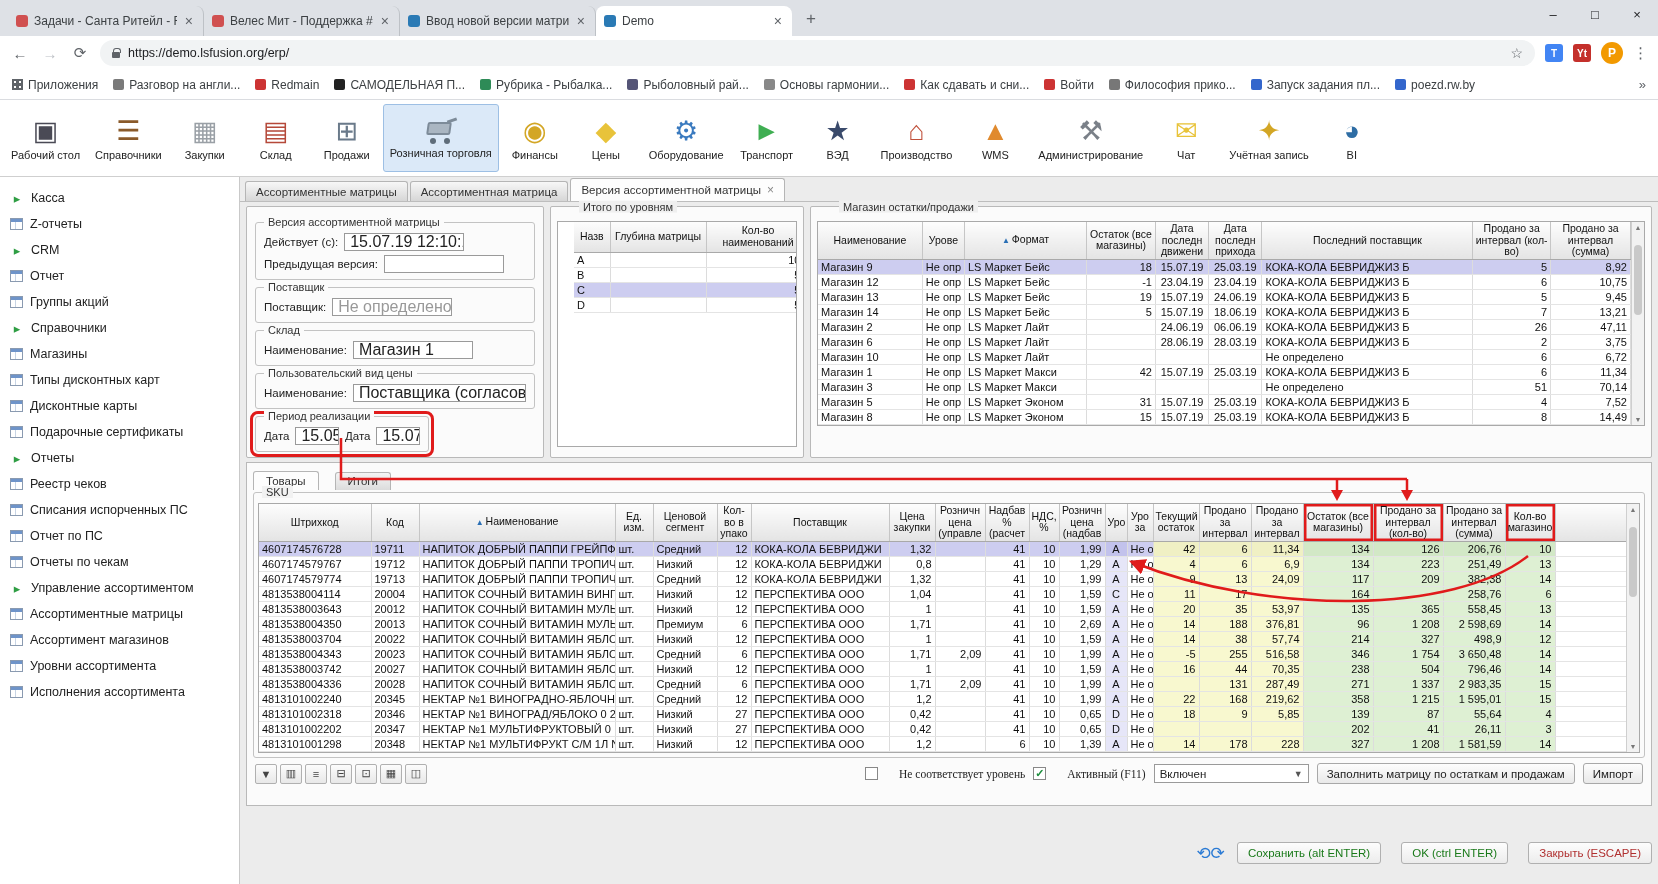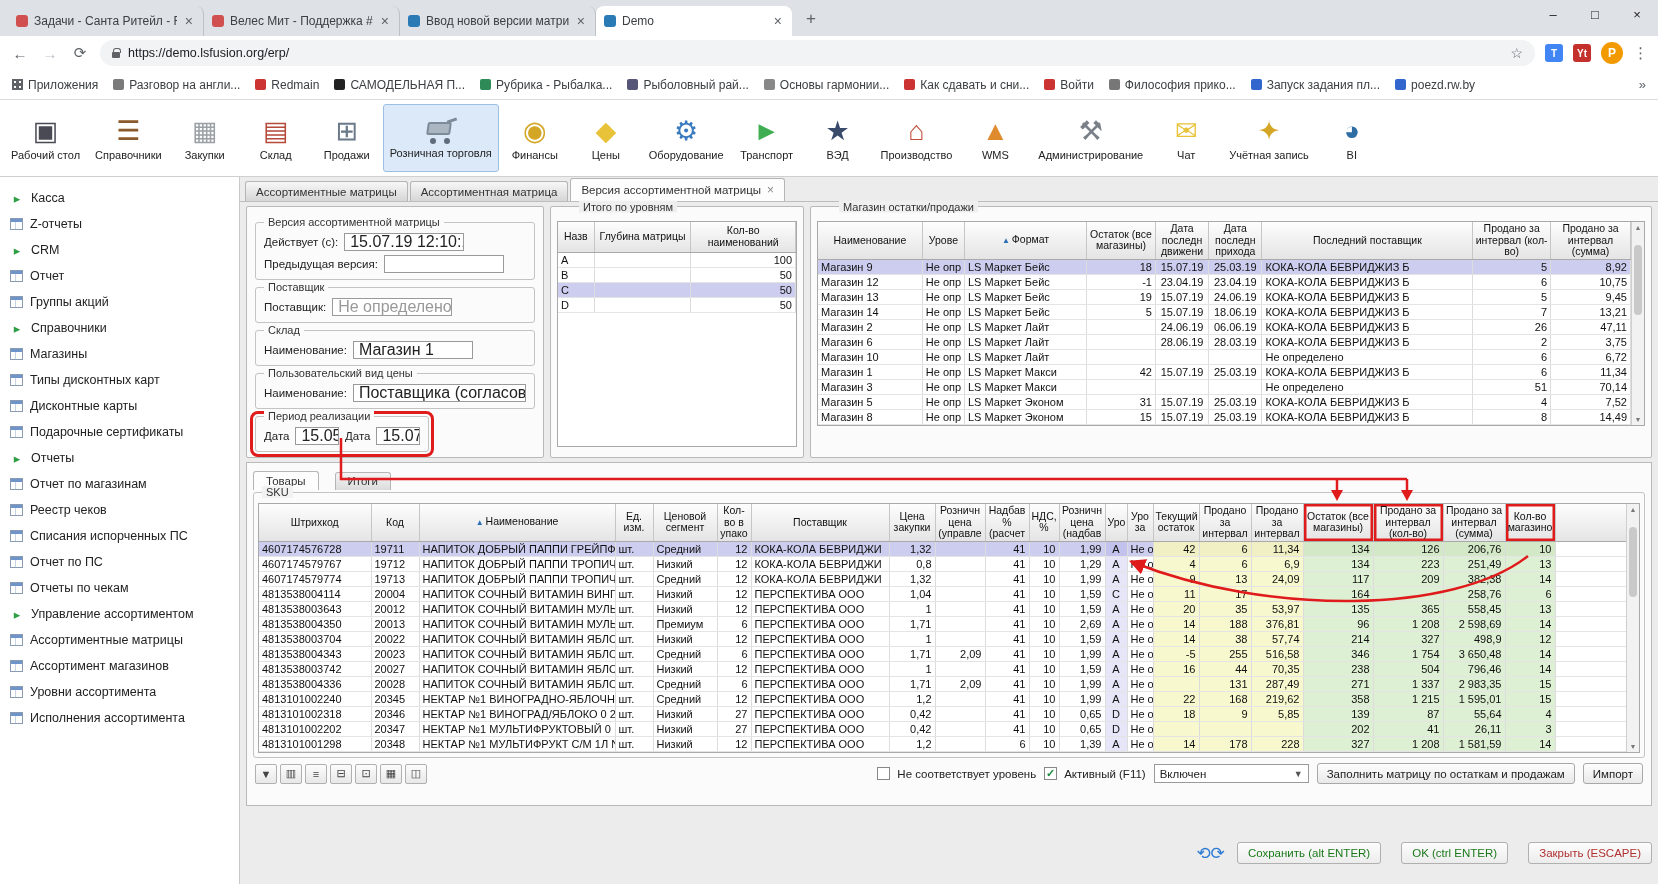--- a/index.html
+++ b/index.html
@@ -88,41 +88,41 @@
   .grid td { border-right:1px solid #dcdcdc; border-bottom:1px solid #e4e4e4; font-size:11px; padding:0 3px; height:15px; white-space:nowrap; overflow:hidden; color:#111; background:#fff; }
   .grid tr.sel td { background:#cdcdf0; }
   .grid td.r { text-align:right; } .grid td.c { text-align:center; }
   .grid td.c-lav { background:#e6e6f8; } .grid tr.sel td.c-lav { background:#c2c2ec; }
   .grid td.c-yel { background:#f8f8cf; } .grid tr.sel td.c-yel { background:#f0f0c4; }
   .grid td.c-grn { background:#def0d3; } .grid tr.sel td.c-grn { background:#d2e8c6; }
   .grid td.fill, .grid tr.sel td.fill { background:#fff; border-right:none; }
   .grid th.fillth { border-right:none; }
   .grid th.redbox { box-shadow:inset 0 0 0 2.5px #e01b1b; }
   .stores-wrap .grid th { height:30px; }
-  .levels-wrap { height:226px; }
+  .levels-wrap { height:226px;padding-left:16px; }
   .levels-wrap .grid th { height:30px; }
   .sku-wrap .grid th { height:36px; }
   .vscroll { position:absolute; top:0; right:0; bottom:0; width:13px; background:#f2f2f2; border-left:1px solid #cfcfcf; }
   .vscroll::before { content:"▲"; display:block; font-size:7px; color:#777; text-align:center; padding-top:2px; }
   .vscroll::after { content:"▼"; position:absolute; bottom:2px; left:0; right:0; font-size:7px; color:#777; text-align:center; }
   .vthumb { margin:14px 2px 0; height:70px; background:#c9c9c9; border-radius:4px; }
 
   
   .bottom-panel { margin:0 6px; height:344px; border:1px solid #b9b9b9; background:#fbfbfb; padding:0 6px; position:relative; }
   .sku-tabs { height:21px; display:flex; align-items:center; gap:16px; padding-top:14px; }
   .stab { height:18px; padding:0 12px; font-size:11.5px; display:flex; align-items:center; background:linear-gradient(#f4f4f4,#dcdcdc); border:1px solid #b5b5b5; border-bottom:none; border-radius:3px 3px 0 0; color:#333; }
   .stab.active { background:#fdfdfd; height:19px; }
   .sku-fs { border:1px solid #c3c3c3; border-radius:3px; margin-top:8px; padding:10px 4px 4px; position:relative; background:#fbfbfb; }
   .sku-toolbar { display:flex; align-items:center; justify-content:space-between; height:26px; margin-top:3px; padding:0 2px; }
   .left-icons { display:flex; gap:3px; }
   .icon-btn { width:22px; height:20px; border:1px solid #b0b0b0; background:linear-gradient(#fcfcfc,#e8e8e8); border-radius:2px; display:flex; align-items:center; justify-content:center; font-size:11px; color:#444; }
   .right-ctrls { display:flex; align-items:center; gap:8px; font-size:11.5px; color:#222; white-space:nowrap; }
   .cb { width:13px; height:13px; border:1px solid #888; background:#fff; display:inline-flex; align-items:center; justify-content:center; flex:0 0 auto; }
   .cb.checked::before { content:"✓"; color:#1e8e3e; font-weight:bold; font-size:11px; margin-top:-1px; }
-  .ctl-lab { display:flex; align-items:center; gap:7px; }
+  .ctl-lab { display:flex; align-items:center; gap:21px;font-family:Liberation Serif, serif; }
   .selbox { min-width:155px; height:19px; border:1px solid #9a9a9a; background:#fff; display:flex; align-items:center; justify-content:space-between; padding:0 5px; gap:6px; }
   .selbox .arr { color:#555; font-size:9px; }
   .pushbtn { height:21px; border:1px solid #a8a8a8; background:linear-gradient(#fdfdfd,#e9e9e9); border-radius:3px; font-size:11.5px; padding:0 9px; display:flex; align-items:center; color:#222; white-space:nowrap; }
 
   .action-bar { height:26px; margin:34px 6px 0; display:flex; align-items:center; justify-content:flex-end; gap:8px; }
   .refresh-ico { color:#2a7ad4; font-size:17px; margin-right:4px; }
   .abtn { height:22px; border:1px solid #b0b0b0; border-radius:3px; background:linear-gradient(#fdfdfd,#ececec); padding:0 10px; font-size:11.5px; display:flex; align-items:center; white-space:nowrap; }
   .abtn.green { color:#1a7a1a; } .abtn.red { color:#b03030; }
 
   .overlay { position:absolute; left:0; top:0; width:1658px; height:884px; pointer-events:none; z-index:60; }
@@ -345,24 +345,20 @@
         <div class="tree-item leaf">
           <span class="grid-ico"></span>
           <span>Подарочные сертификаты</span>
         </div>
         <div class="tree-item folder">
           <span class="folder-ico">▸</span>
           <span>Отчеты</span>
         </div>
         <div class="tree-item leaf">
           <span class="grid-ico"></span>
-          <span>Отчет по магазинам</span>
-        </div>
-        <div class="tree-item leaf">
-          <span class="grid-ico"></span>
           <span>Реестр чеков</span>
         </div>
         <div class="tree-item leaf">
           <span class="grid-ico"></span>
           <span>Списания испорченных ПС</span>
         </div>
         <div class="tree-item leaf">
           <span class="grid-ico"></span>
           <span>Отчет по ПС</span>
         </div>

